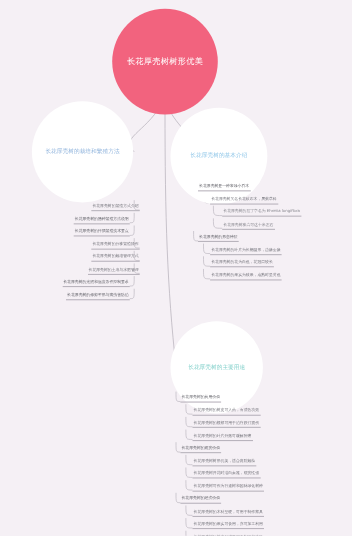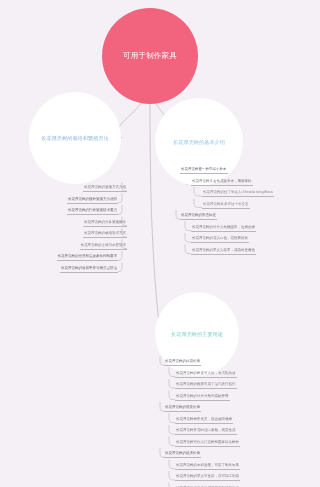--- a/index.html
+++ b/index.html
@@ -80,21 +80,21 @@
       <path d="M169,413.5 C169,422.5 169,422.5 175,422.5" fill="none" stroke="#B9B4BD" stroke-width="0.6"></path>
       <path d="M169,425 C169,434 169,434 175,434" fill="none" stroke="#B9B4BD" stroke-width="0.6"></path>
       <path d="M169,436.5 C169,445.5 169,445.5 175,445.5" fill="none" stroke="#B9B4BD" stroke-width="0.6"></path>
       <path d="M160,448 C160,457 160,457 164,457" fill="none" stroke="#B9B4BD" stroke-width="0.6"></path>
       <path d="M169,459.5 C169,468.5 169,468.5 175,468.5" fill="none" stroke="#B9B4BD" stroke-width="0.6"></path>
       <path d="M169,471 C169,480 169,480 175,480" fill="none" stroke="#B9B4BD" stroke-width="0.6"></path>
       <path d="M169,482.5 C169,491.5 169,491.5 175,491.5" fill="none" stroke="#B9B4BD" stroke-width="0.6"></path>
     </svg>
 
   <div class="bubble" id="root">
-    <span>可用于制作家具</span>
+    <span>长花厚壳树树形优美</span>
   </div>
 
   <div class="bubble" id="b1">
     <span>长花厚壳树的栽培和繁殖方法</span>
   </div>
 
   <div class="bubble" id="b2">
     <span>长花厚壳树的基本介绍</span>
   </div>
 

